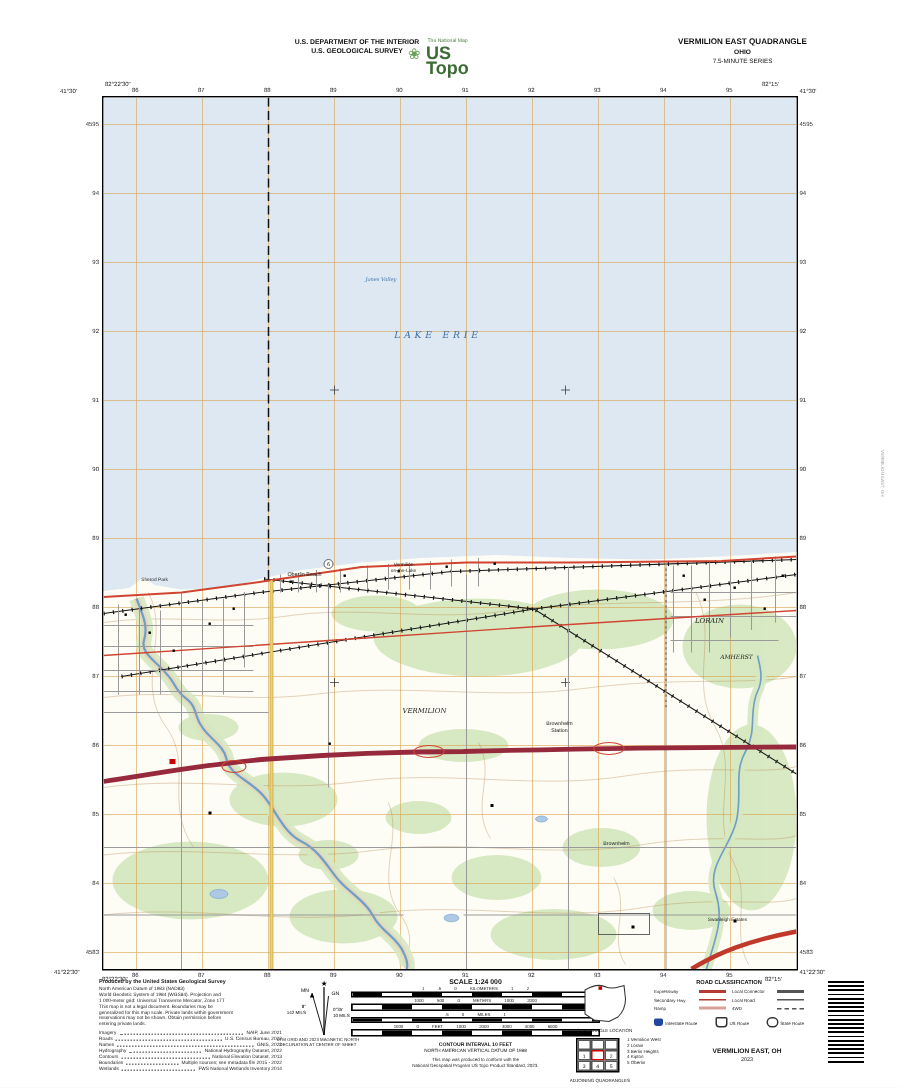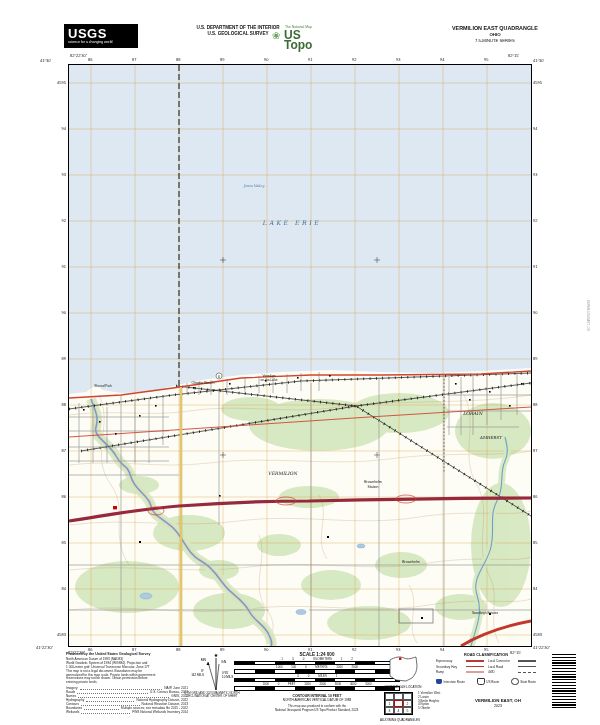--- a/index.html
+++ b/index.html
@@ -65,24 +65,20 @@
   .mapname .y{font-size:3.6px;margin-top:1px;}
   .barcode{position:absolute;left:552px;top:654px;width:24px;height:56px;
            background:repeating-linear-gradient(180deg,#000 0 1.2px,#fff 1.2px 2.8px);outline:1px solid #fff;}
   .vmargin{position:absolute;left:590px;top:300px;font-size:3px;color:#999;transform:rotate(90deg);transform-origin:left top;white-space:nowrap;}
 </style>
 </head>
 <body>
 
 <div id="sheet">
 
-  <div class="usgs-box">
-    <div class="usgs-word">USGS</div>
-    <div class="usgs-tag">science for a changing world</div>
-  </div>
   <div class="dept">
     <div>U.S. DEPARTMENT OF THE INTERIOR</div>
     <div>U.S. GEOLOGICAL SURVEY</div>
   </div>
   <div class="ustopo">
     <span class="flower">❀</span>
     <div class="nm">The National Map</div>
     <div class="brand" style="margin-left:12px;">US Topo</div>
   </div>
   <div class="quadtitle">

